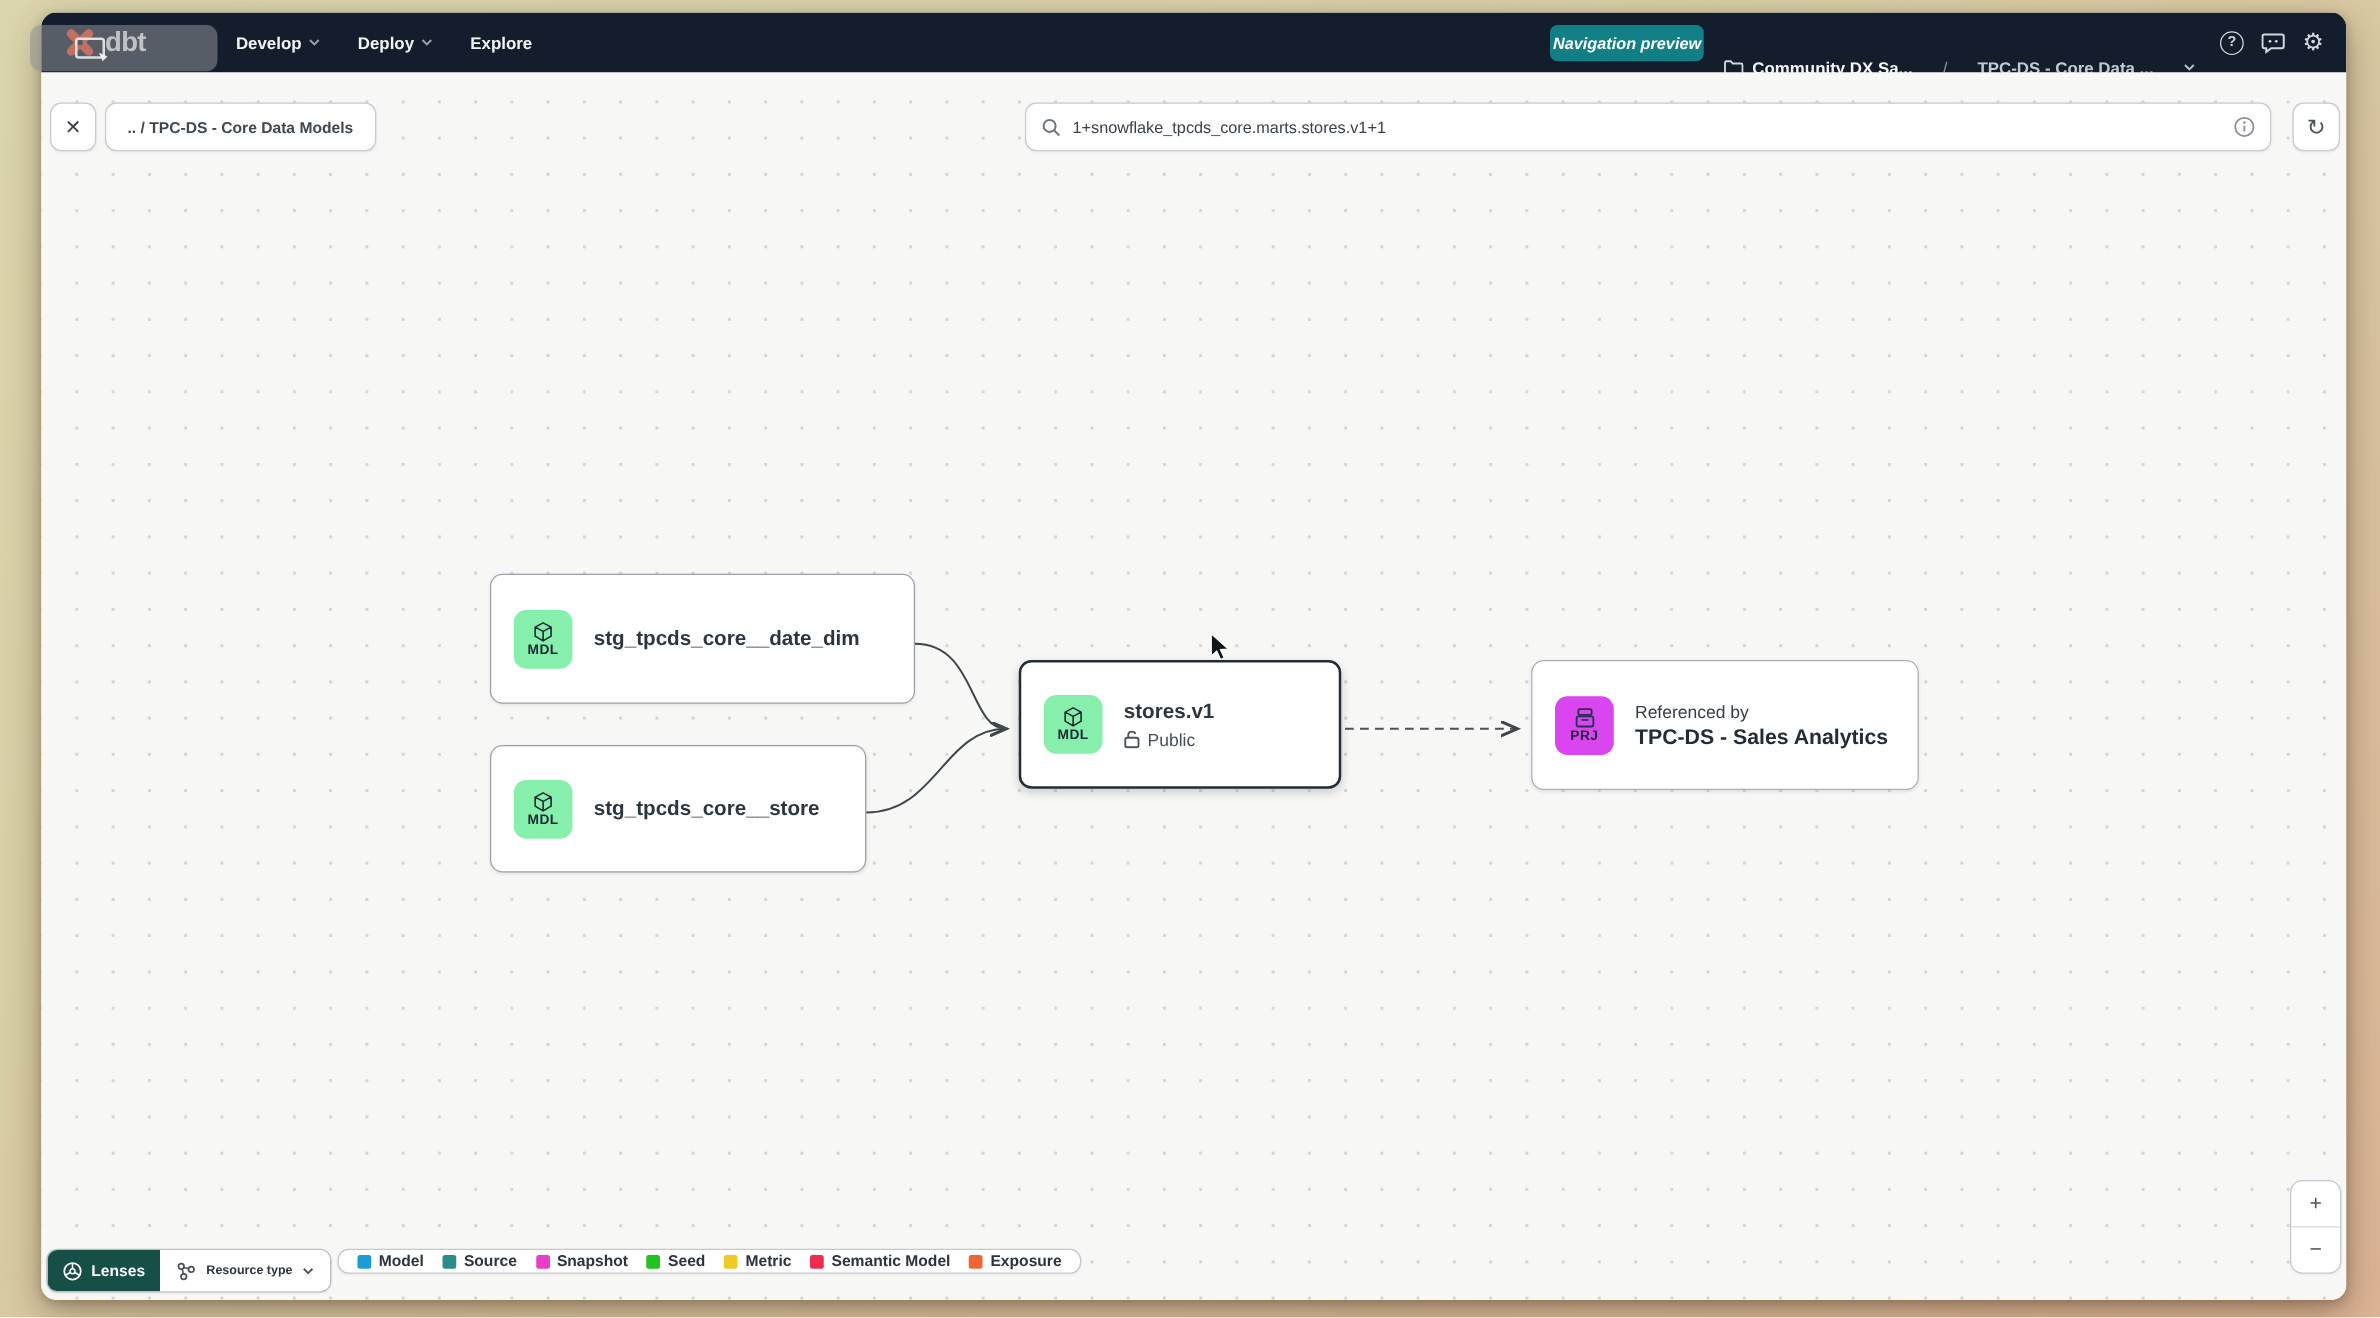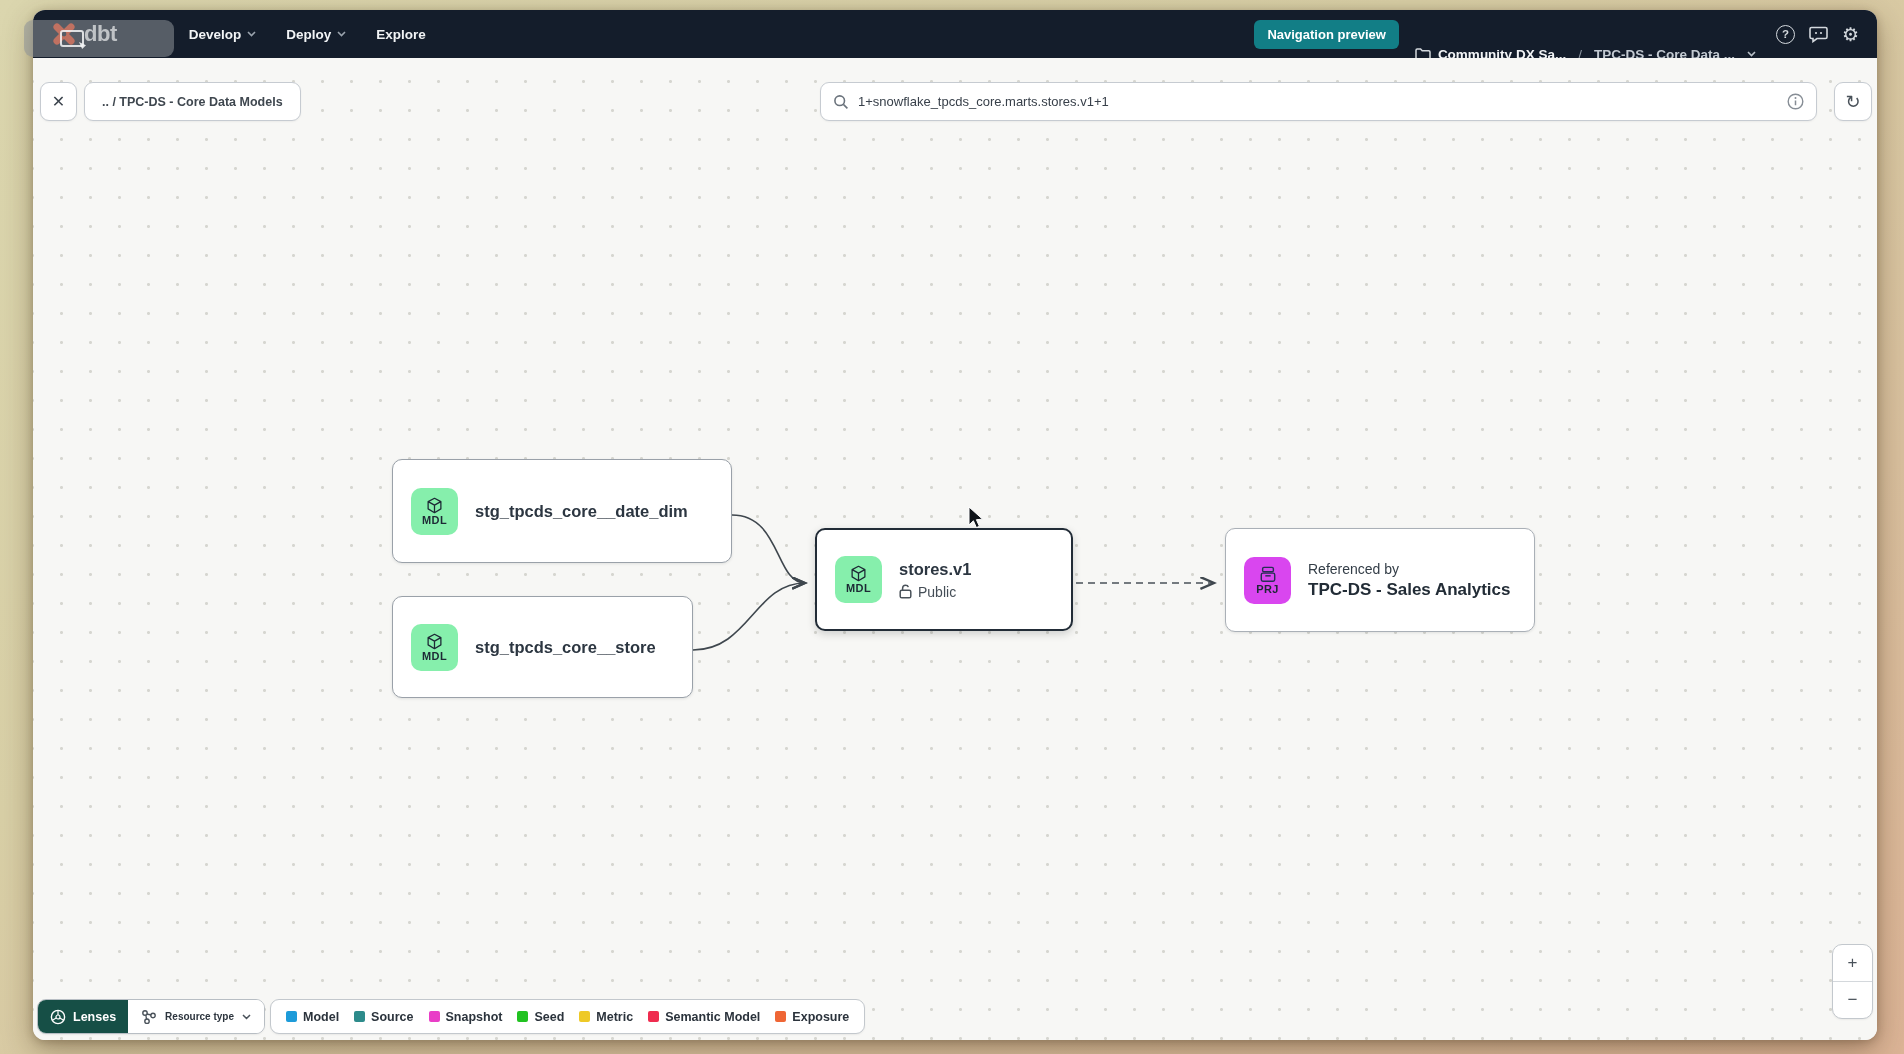--- a/index.html
+++ b/index.html
@@ -21,22 +21,22 @@
 
   
   .navbar { position:relative; height:48px; background:#141d2b; display:flex; align-items:center; padding:0 18px; }
   .logo { display:flex; align-items:center; gap:7px; margin-right:37px; }
   .logo-word { color:#fff; font-size:22px; font-weight:700; letter-spacing:-.5px; }
   .menu { display:flex; align-items:center; gap:30px;margin-left:35px; }
   .menu-item { display:flex; align-items:center; gap:6px; color:#f2f4f6; font-size:13.5px; font-weight:700; cursor:pointer; }
   .chev { width:9px; height:6px; }
   .nav-right { margin-left:auto; display:flex; align-items:center; gap:16px; }
   .preview-badge { background:#127e86; color:#fff; font-size:13px; font-weight:700;
-                   padding:7px 13px; border-radius:6px; }
-  .crumbs { display:flex; align-items:center; gap:12px; font-size:13.5px;margin-top:40px; }
+                   padding:7px 2px; border-radius:6px;font-style:italic; }
+  .crumbs { display:flex; align-items:center; gap:24px; font-size:13.5px;margin-top:40px; }
   .crumb-project { color:#f2f4f6; font-weight:700; display:flex; align-items:center; gap:7px; }
   .crumb-sep { color:#8d96a1; }
   .crumb-page { color:#c3cad2; font-weight:600; }
   .nav-icons { display:flex; align-items:center; gap:14px; margin-left:4px; }
   .icon-btn { color:#d3d8dd; display:flex; align-items:center; justify-content:center; cursor:pointer; }
   .help-circle { width:19px; height:19px; border:1.7px solid #d3d8dd; border-radius:50%;
                  font-size:11.5px; font-weight:700; display:flex; align-items:center; justify-content:center; }
   .gear { font-size:19px; line-height:1; }
 
   
@@ -79,21 +79,21 @@
   .ref-title { font-size:17px; font-weight:600; color:#222c36; margin-top:3px; white-space:nowrap; }
 
   
   .footer-group { position:absolute; left:4px; top:941px; height:35px; display:flex;
                   border:1px solid #b8bec4; border-radius:9px; overflow:hidden; background:#fff;
                   box-shadow:0 1px 2px rgba(0,0,0,.06); }
   .lenses-btn { background:#164f46; color:#fff; display:flex; align-items:center; gap:7px;
                 padding:0 12px; font-size:12.5px; font-weight:700; cursor:pointer; }
   .restype-btn { display:flex; align-items:center; gap:8px; padding:0 13px; font-size:10px;
                  font-weight:700; color:#2d353e; cursor:pointer; background:#fff; }
-  .legend { position:absolute; left:237px; top:941px; height:35px; background:#fff;
+  .legend { position:absolute; left:237px; top:941px; height:20px; background:#fff;
             border:1px solid #c3c8cd; border-radius:9px; display:flex; align-items:center;
             gap:15px; padding:0 15px; box-shadow:0 1px 2px rgba(0,0,0,.06); }
   .legend-item { display:flex; align-items:center; gap:6px; font-size:12.5px; font-weight:600; color:#2b333c; }
   .swatch { width:11px; height:11px; border-radius:2px; flex:none; }
 
   
   .zoomctl { position:absolute; left:1799px; top:886px; width:41px; height:75px; background:#fff;
              border:1px solid #c3c8cd; border-radius:10px; overflow:hidden; display:flex; flex-direction:column;
              box-shadow:0 1px 2px rgba(0,0,0,.06); }
   .zoomctl .zbtn { flex:1; display:flex; align-items:center; justify-content:center;

